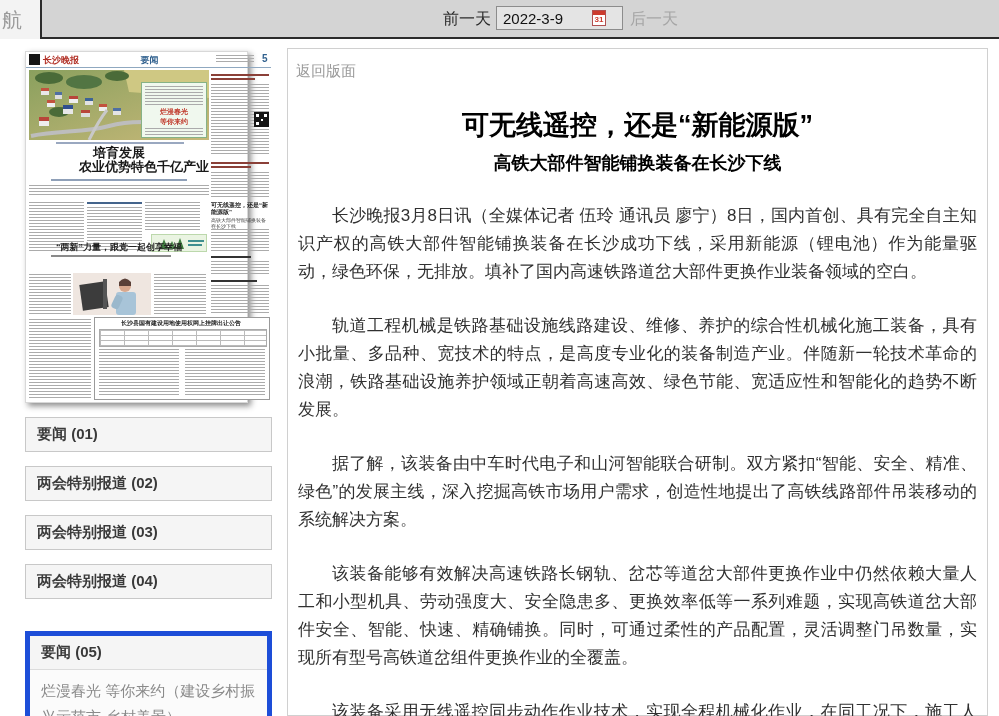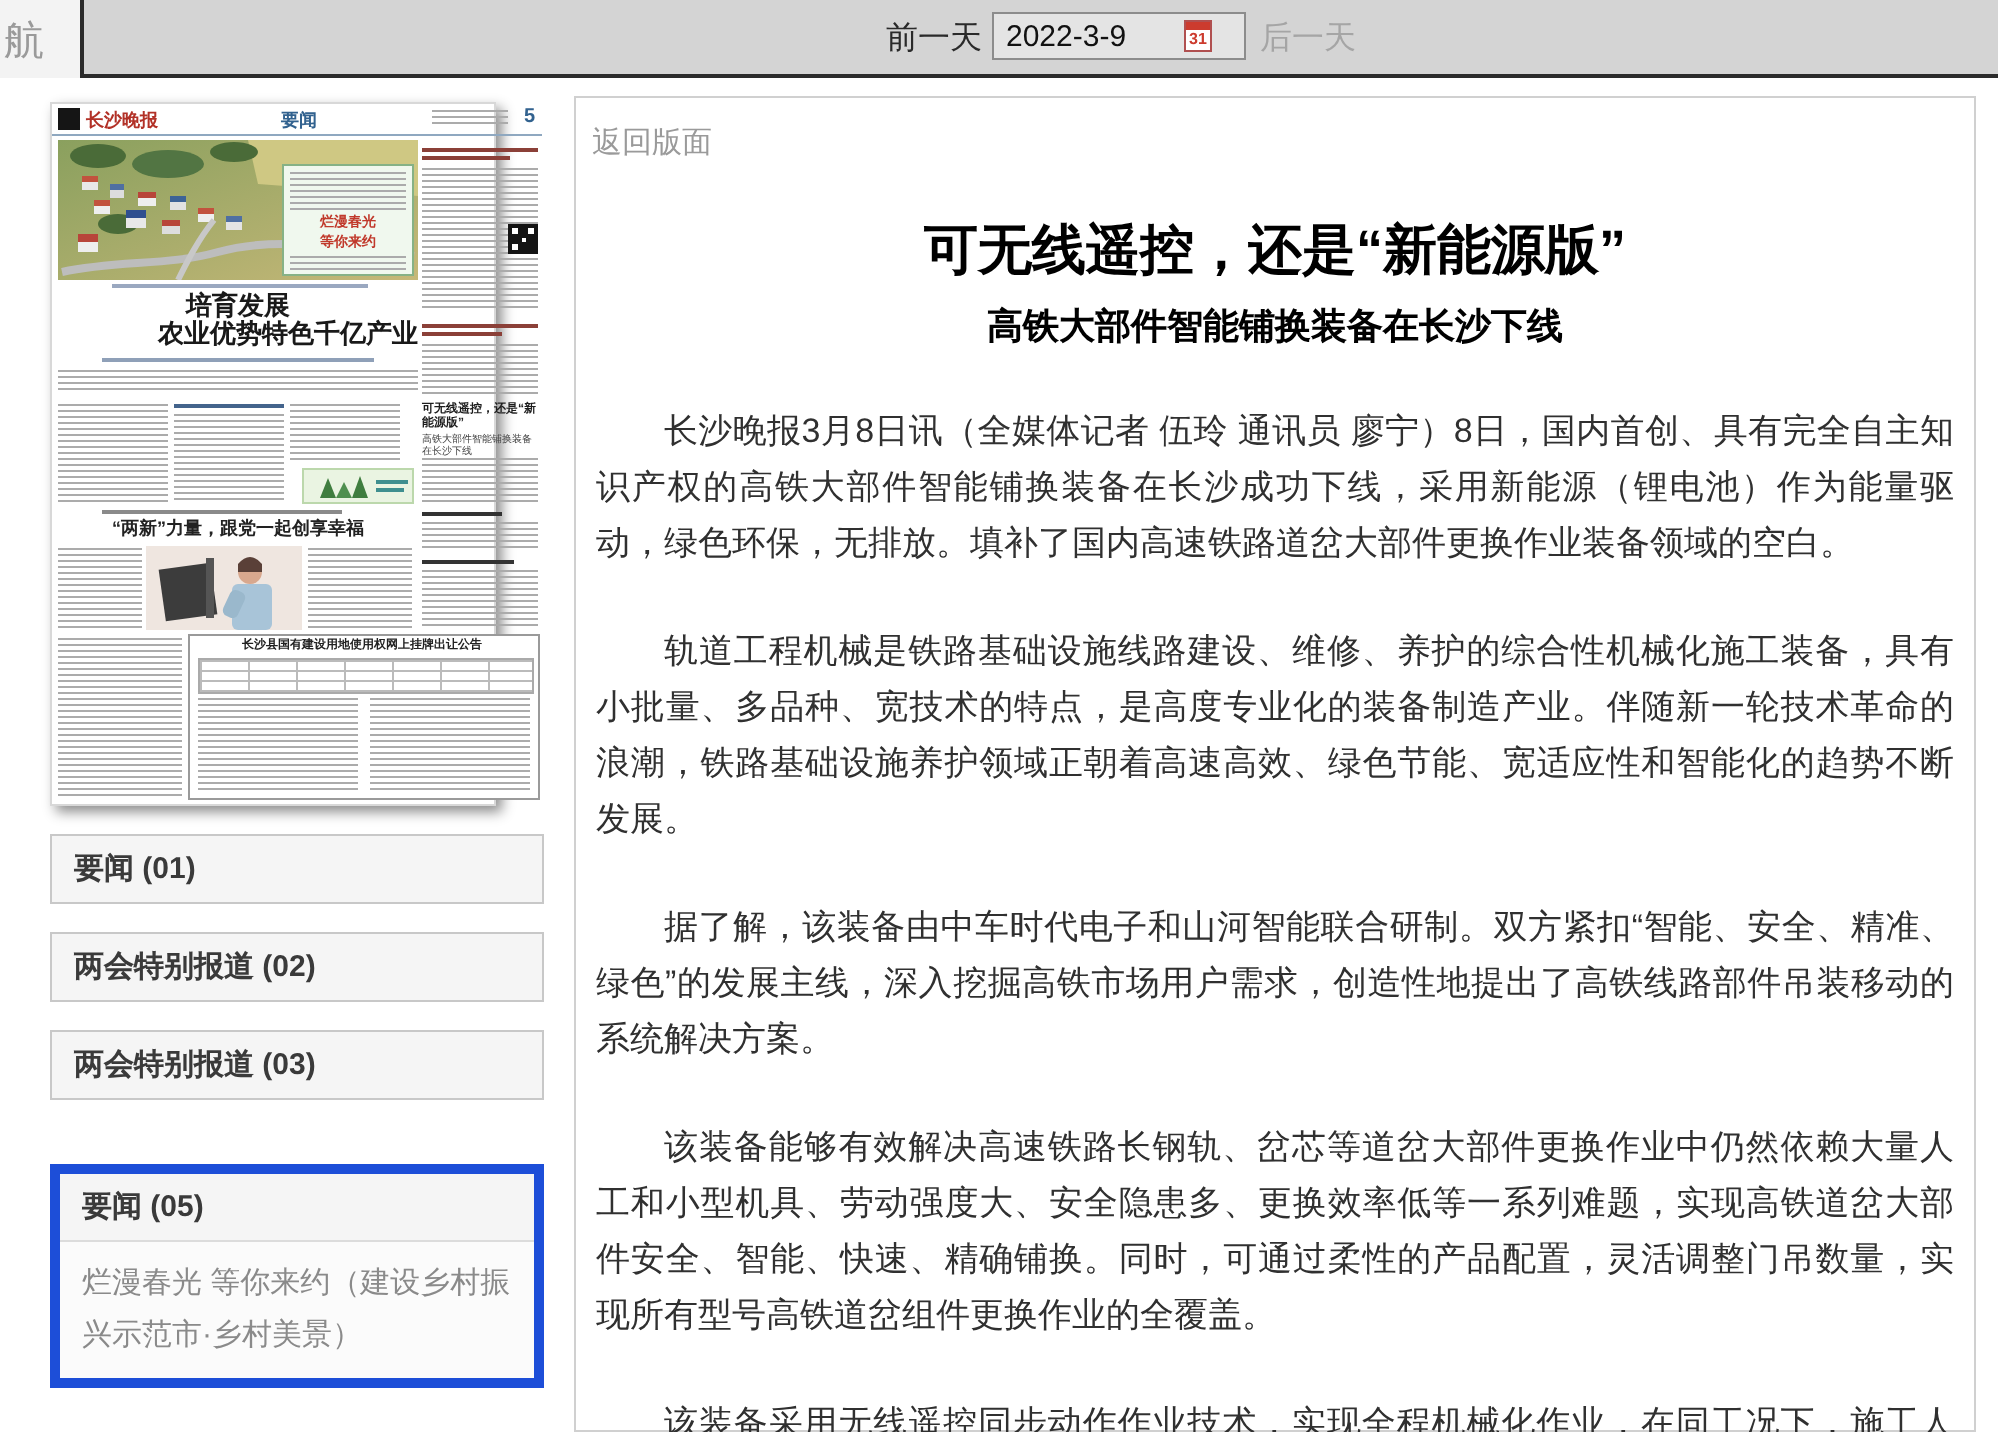--- a/index.html
+++ b/index.html
@@ -48,21 +48,21 @@
   .th1{left:3px;top:94px;width:180px;text-align:center;font-size:13px;font-weight:bold;color:#191919;line-height:14px;}
   .th2{left:3px;top:108px;width:180px;text-align:right;font-size:13px;font-weight:bold;color:#191919;line-height:14px;}
   .tsub{left:25px;top:127px;width:136px;height:2px;background:#8fa0b8;}
   .tintro{left:3px;top:133px;width:180px;height:12px;}
   .c1{left:3px;top:150px;width:55px;height:50px;}
   .c2bar{left:61px;top:150px;width:55px;height:2px;background:#44648c;}
   .c2{left:61px;top:155px;width:55px;height:45px;}
   .c3{left:119px;top:150px;width:55px;height:28px;}
   .green-gfx{left:125px;top:182px;width:56px;height:18px;background:#eaf4e2;border:1px solid #bcd8ac;box-sizing:border-box;}
   .kicker{left:25px;top:203px;width:120px;height:2px;background:#8a8a8a;}
-  .mid-hl{left:3px;top:207px;width:180px;text-align:center;font-size:9px;font-weight:bold;color:#222;line-height:11px;}
+  .mid-hl{left:3px;top:190px;width:180px;text-align:center;font-size:9px;font-weight:bold;color:#222;line-height:11px;}
   .band-l{left:3px;top:222px;width:42px;height:40px;}
   .band-photo{left:47px;top:221px;width:78px;height:42px;background:#efe6e0;}
   .band-r{left:128px;top:222px;width:52px;height:40px;}
   .bl{left:3px;top:267px;width:62px;height:80px;}
   .notice{left:68px;top:265px;width:176px;height:83px;border:1px solid #9a9a9a;box-sizing:border-box;background:#fff;}
   .notice-title{position:absolute;left:2px;top:2px;width:168px;text-align:center;font-size:6px;font-weight:bold;color:#222;line-height:7px;}
   .notice-table{position:absolute;left:4px;top:11px;width:166px;height:16px;border:1px solid #aaa;
     background-image:repeating-linear-gradient(to right,#bbb 0,#bbb 1px,transparent 1px,transparent 24px),
                      repeating-linear-gradient(to bottom,#bbb 0,#bbb 1px,transparent 1px,transparent 5px);}
   .notice-c1{position:absolute;left:4px;top:31px;width:80px;height:46px;}
@@ -230,20 +230,21 @@
     <div class="abs rcol-tl tl" style="top:177px;height:24px;"></div>
     <div class="abs rh rh3"></div>
     <div class="abs rcol-tl tl" style="top:209px;height:15px;"></div>
     <div class="abs rh rh4"></div>
     <div class="abs rcol-tl tl" style="top:233px;height:28px;"></div>
   </div>
 
   <div class="sec-box">要闻 (01)</div>
   <div class="sec-box">两会特别报道 (02)</div>
   <div class="sec-box">两会特别报道 (03)</div>
+  <div class="sec-box">两会特别报道 (04)</div>
   <div class="sec-group">
     <div class="sec-head">要闻 (05)</div>
     <div class="art-link">烂漫春光 等你来约（建设乡村振兴示范市·乡村美景）</div>
 
   </div>
 </div>
 
 <div class="panel">
   <span class="back-link">返回版面</span>
   <div class="art-title">可无线遥控，还是“新能源版”</div>

